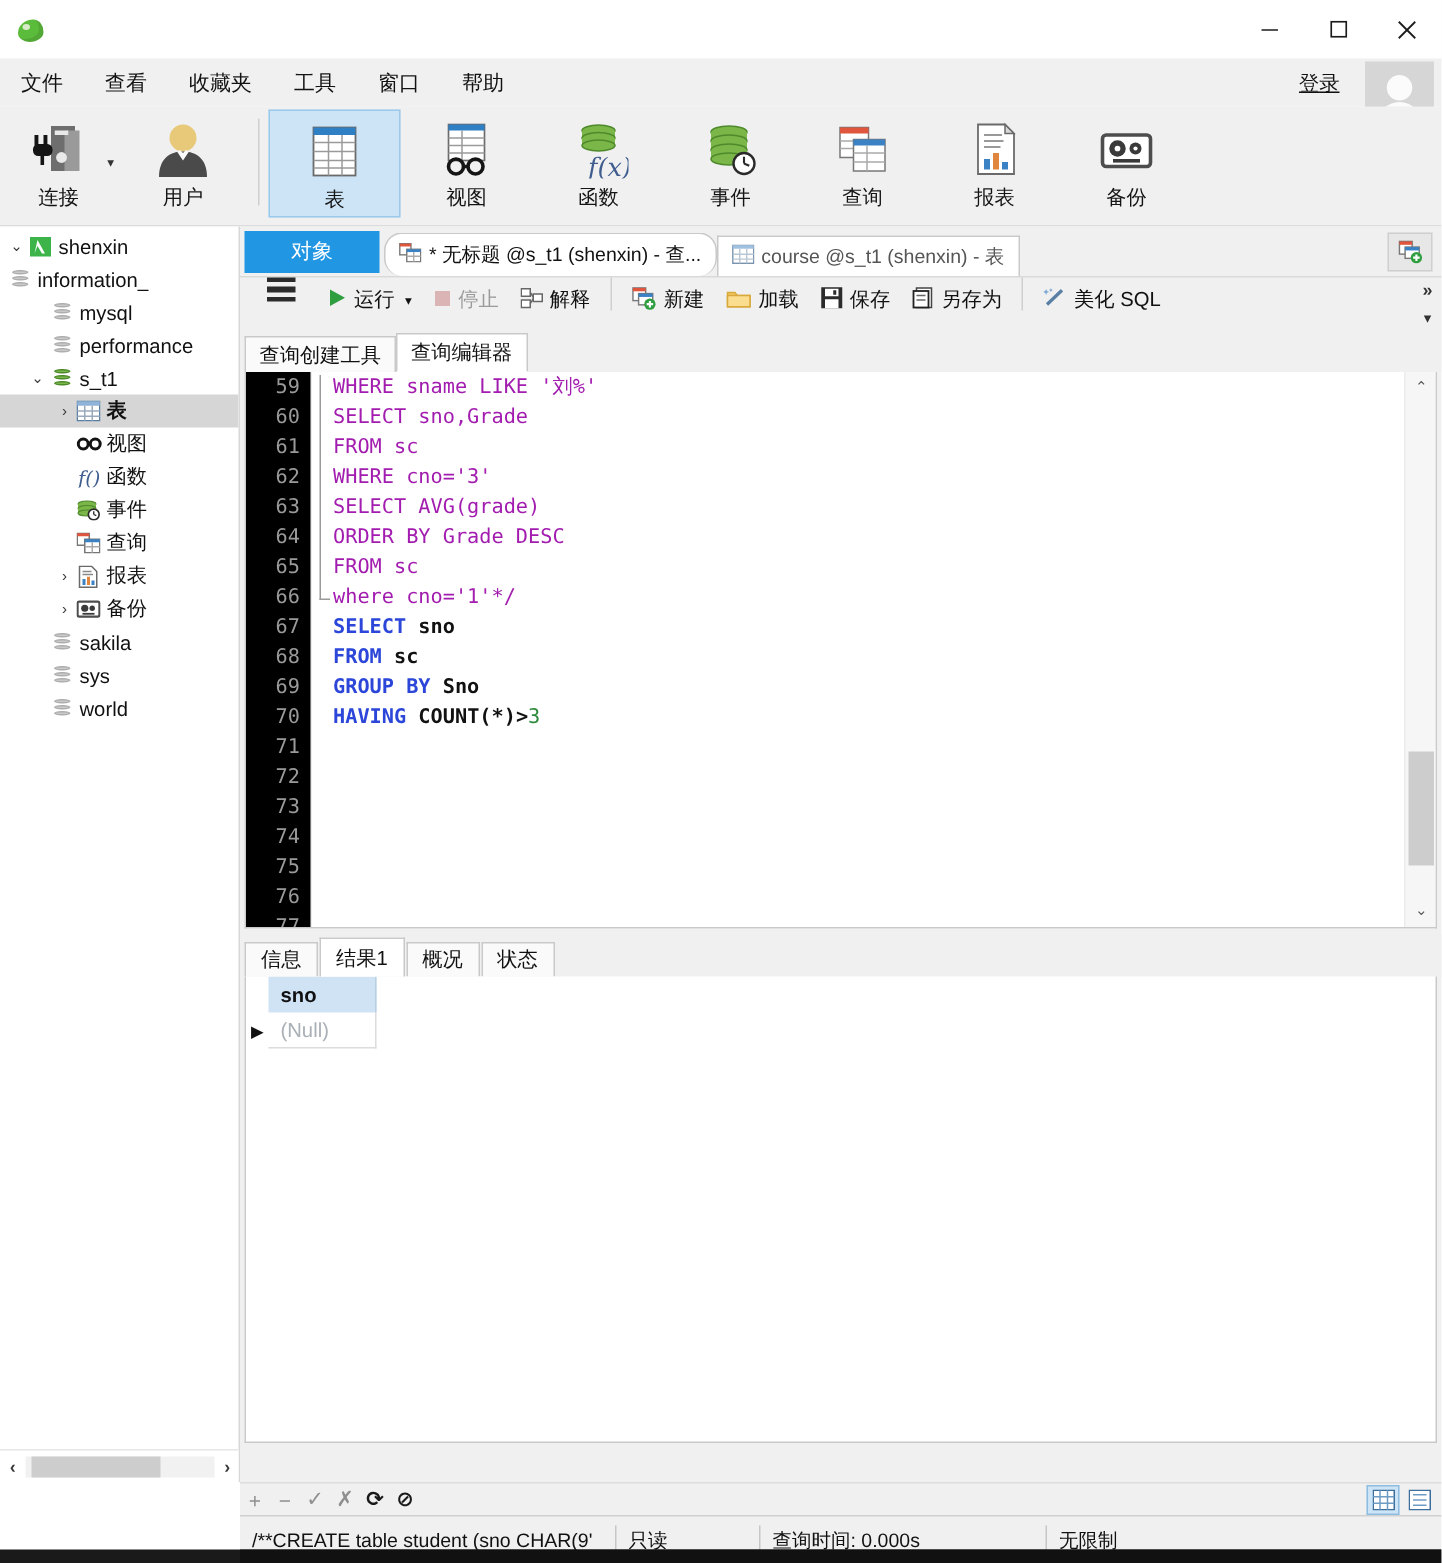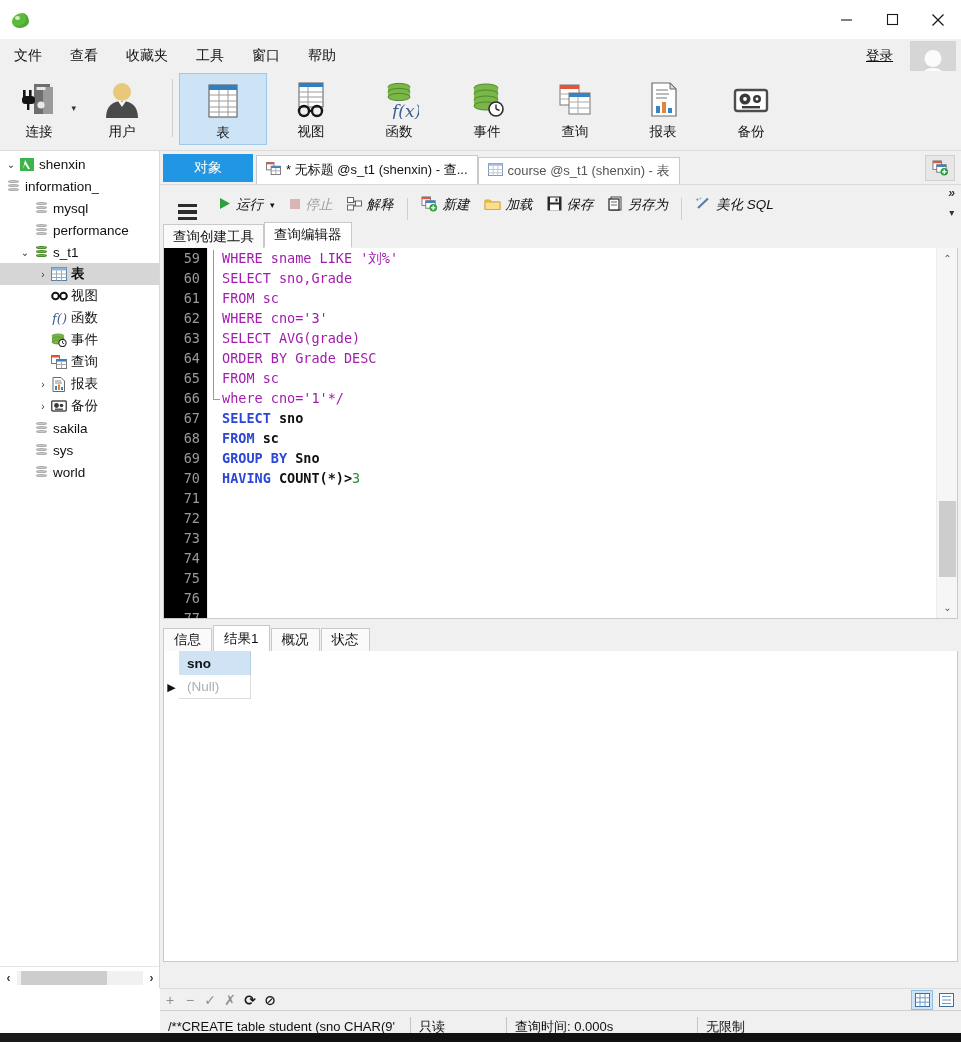--- a/index.html
+++ b/index.html
@@ -132,33 +132,32 @@
   .obj-tab {
     width:90px; height:28px; background:#2196e3; color:#fff; font-size:14px;
     display:flex; align-items:center; justify-content:center; margin-left:3px; margin-bottom:2px;
   }
   .doc-tabs { display:flex; align-items:flex-end; height:31px; margin-left:3px; flex:1; min-width:0; }
   .doc-tab {
     height:27px; display:flex; align-items:center; gap:5px;
     padding:0 9px; font-size:13px; color:#111; white-space:nowrap;
     background:#f0f0f0; border:1px solid transparent; border-bottom:none;
   }
-  .doc-tab.active { background:#ffffff; border-color:#c9c9c9; height:29px; }
+  .doc-tab.active { background:#ffffff; border-color:#c9c9c9; height:29px;border-radius:12px; }
   .doc-tab.inactive { background:#ffffff; border-color:#c9c9c9; color:#555; }
   .tab-add {
     position:absolute; right:6px; bottom:3px; width:30px; height:26px;
     background:#e7e7e7; border:1px solid #cfcfcf; display:flex;
     align-items:center; justify-content:center;
   }
 
   
   .qtoolbar {
-    position:relative; height:36px; background:#f0f0f0; display:flex; align-items:flex-end;
+    position:relative; height:36px; background:#f0f0f0; display:flex; align-items:flex-start;
     border-top:1px solid #d9d9d9;
-    font-style:italic;
   }
   .q-btn { display:flex; align-items:center; gap:5px; height:30px; padding:0 7px; font-size:13.5px; color:#111; white-space:nowrap; }
   .q-btn.disabled { color:#9a9a9a; }
   .q-sep { width:1px; height:22px; background:#cfcfcf; margin:0 6px; }
   .hamb { display:flex; flex-direction:column; gap:3px; margin:0 14px 0 18px; }
   .hamb i { width:19px; height:3.4px; background:#2b2b2b; }
   .q-more { position:absolute; right:6px; top:2px; text-align:center; font-size:12px; color:#333; font-weight:bold; line-height:1; }
   .q-more small { display:block; font-size:10px; font-weight:normal; margin-top:9px; }
 
   

